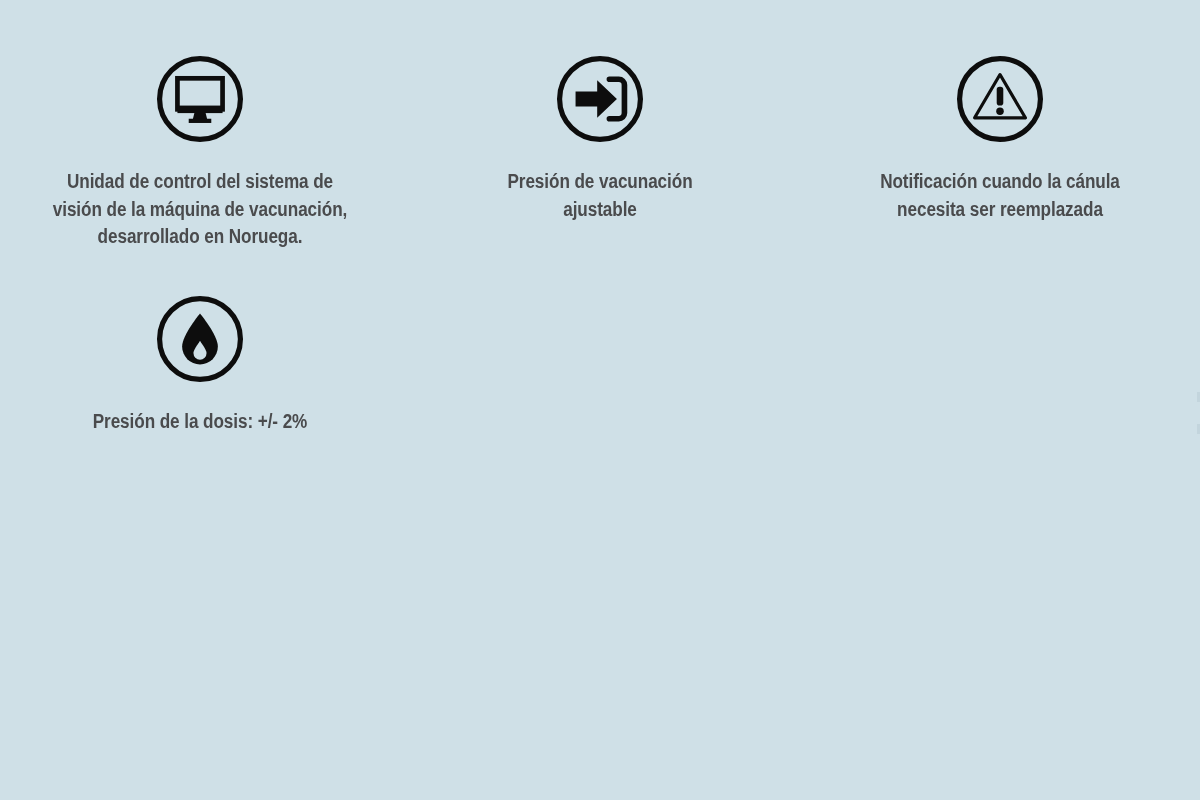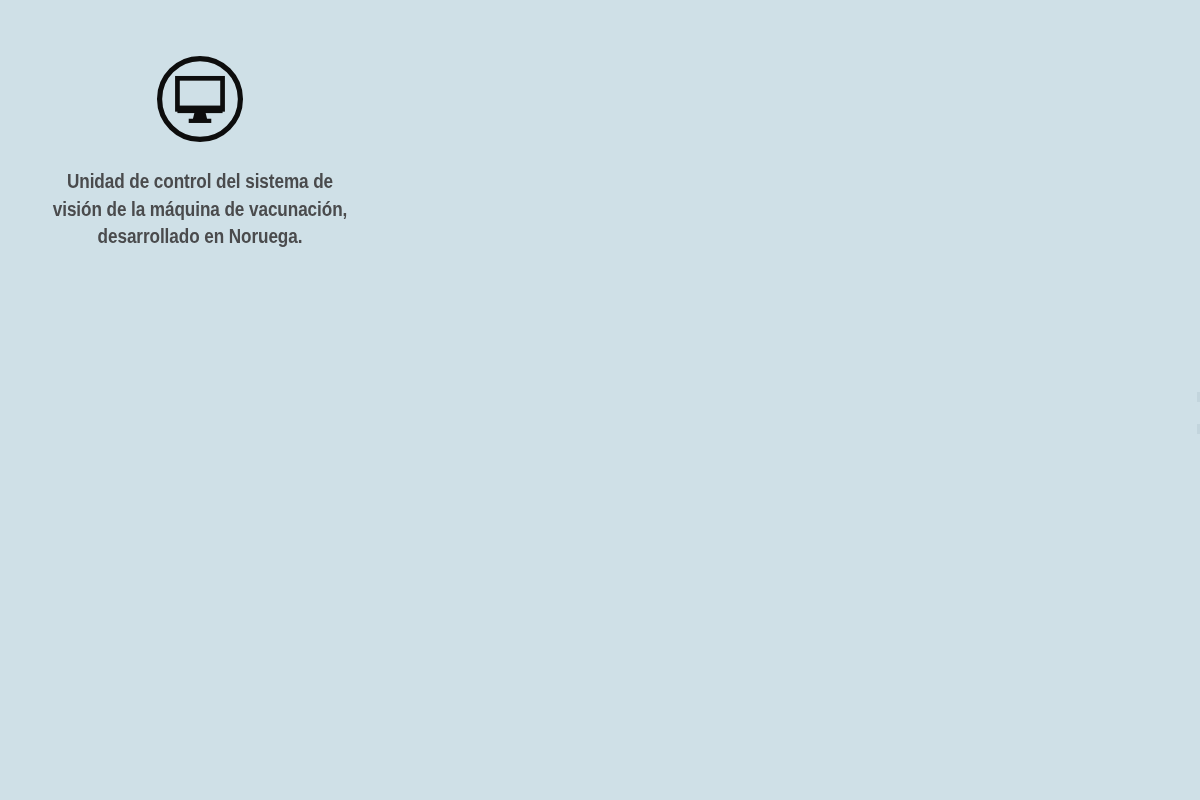--- a/index.html
+++ b/index.html
@@ -79,25 +79,58 @@
         <rect x="26" y="57" width="48" height="8" fill="#0d0d0d"></rect>
         <path d="M44 65 L56 65 L58 73 L42 73 Z" fill="#0d0d0d"></path>
         <rect x="38" y="71" width="24" height="4.5" fill="#0d0d0d"></rect>
       </svg>
     </span>
     <div class="feature-caption">Unidad de control del  sistema de
 visión de  la máquina de vacunación,
 desarrollado en Noruega.</div>
   </div>
 
+  <div class="feature-item">
+    <span class="icon-wrap">
+      <svg viewBox="0 0 100 100">
+        <circle cx="50" cy="50" r="43" fill="none" stroke="#0d0d0d" stroke-width="5.5"></circle>
+        <path d="M60 29 L70 29 A6 6 0 0 1 76 35 L76 65 A6 6 0 0 1 70 71 L60 71" fill="none" stroke="#0d0d0d" stroke-width="6" stroke-linecap="round"></path>
+        <path d="M24 42 L47 42 L47 30 L68 50 L47 70 L47 58 L24 58 Z" fill="#0d0d0d"></path>
+      </svg>
+    </span>
+    <div class="feature-caption">Presión de vacunación
+ajustable</div>
+  </div>
 
 
 
 
+  <div class="feature-item">
+    <span class="icon-wrap">
+      <svg viewBox="0 0 100 100">
+        <circle cx="50" cy="50" r="43" fill="none" stroke="#0d0d0d" stroke-width="5.5"></circle>
+        <path d="M50 24 L77 70 L23 70 Z" fill="none" stroke="#0d0d0d" stroke-width="3.4" stroke-linejoin="round"></path>
+        <rect x="46.5" y="37" width="7" height="20" rx="3" fill="#0d0d0d"></rect>
+        <circle cx="50" cy="63" r="4" fill="#0d0d0d"></circle>
+      </svg>
+    </span>
+    <div class="feature-caption">Notificación cuando la cánula
+necesita ser reemplazada</div>
+  </div>
 
+  <div class="feature-item">
+    <span class="icon-wrap">
+      <svg viewBox="0 0 100 100">
+        <circle cx="50" cy="50" r="43" fill="none" stroke="#0d0d0d" stroke-width="5.5"></circle>
+        <path d="M50 23 C50 23 69 46 69 58 A19 19 0 0 1 31 58 C31 46 50 23 50 23 Z" fill="#0d0d0d"></path>
+        <path d="M50 52 C50 52 57 61 57 65 A7 7 0 0 1 43 65 C43 61 50 52 50 52 Z" fill="#cfe0e7"></path>
+      </svg>
+    </span>
+    <div class="feature-caption">Presión de la dosis: +/- 2%</div>
+  </div>
 
 
   <div></div>
 
 </div>
 
 <div class="edge-artifact" id="edge-artifact-top"></div>
 <div class="edge-artifact" id="edge-artifact-bottom"></div>
 
 </body></html>

